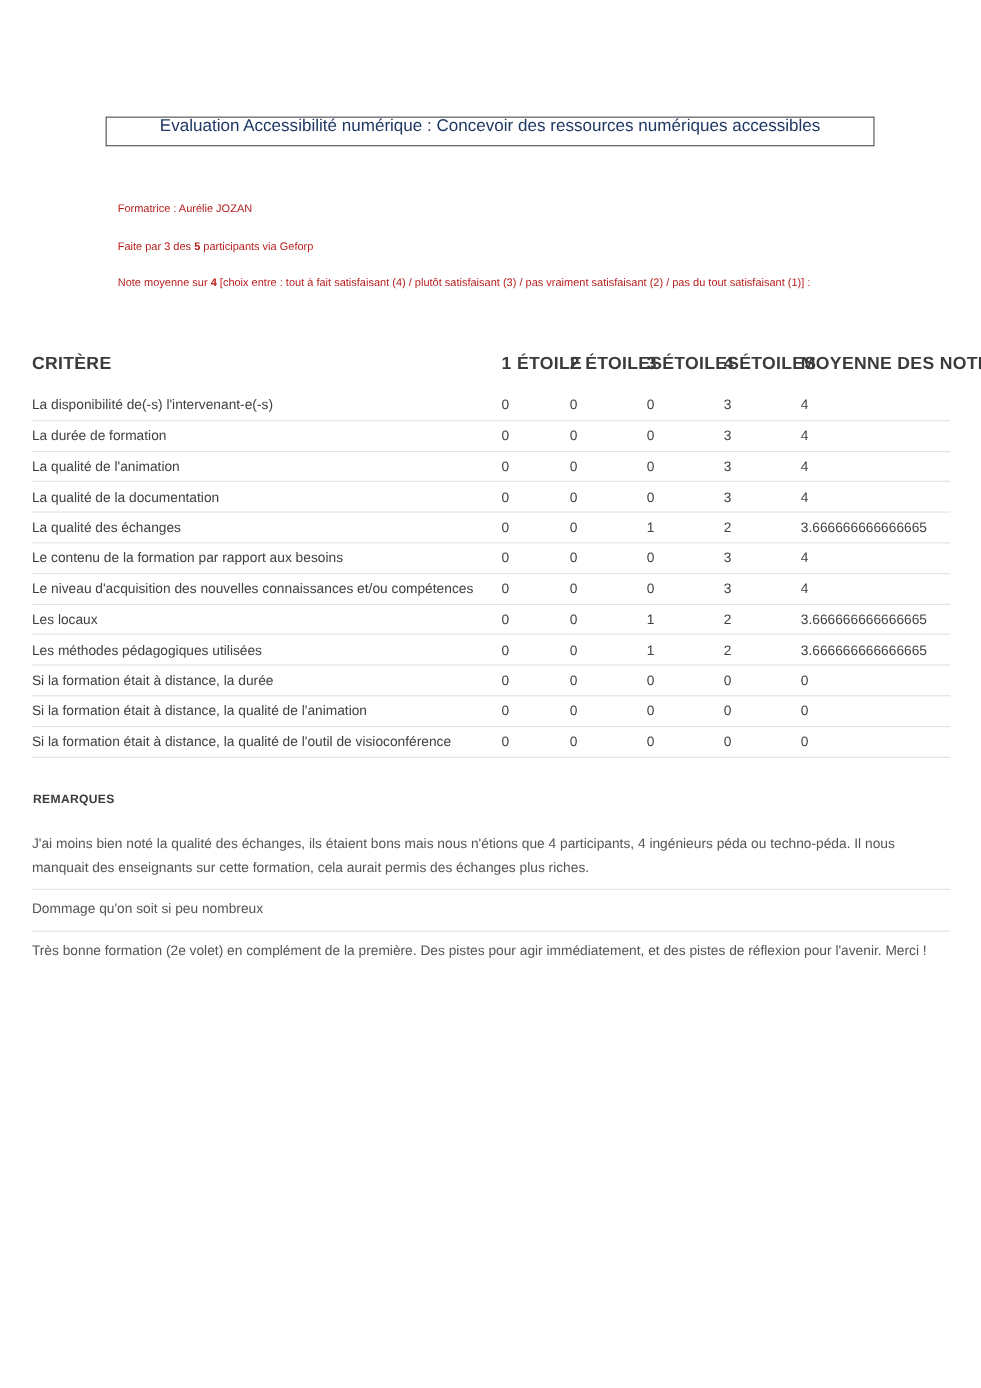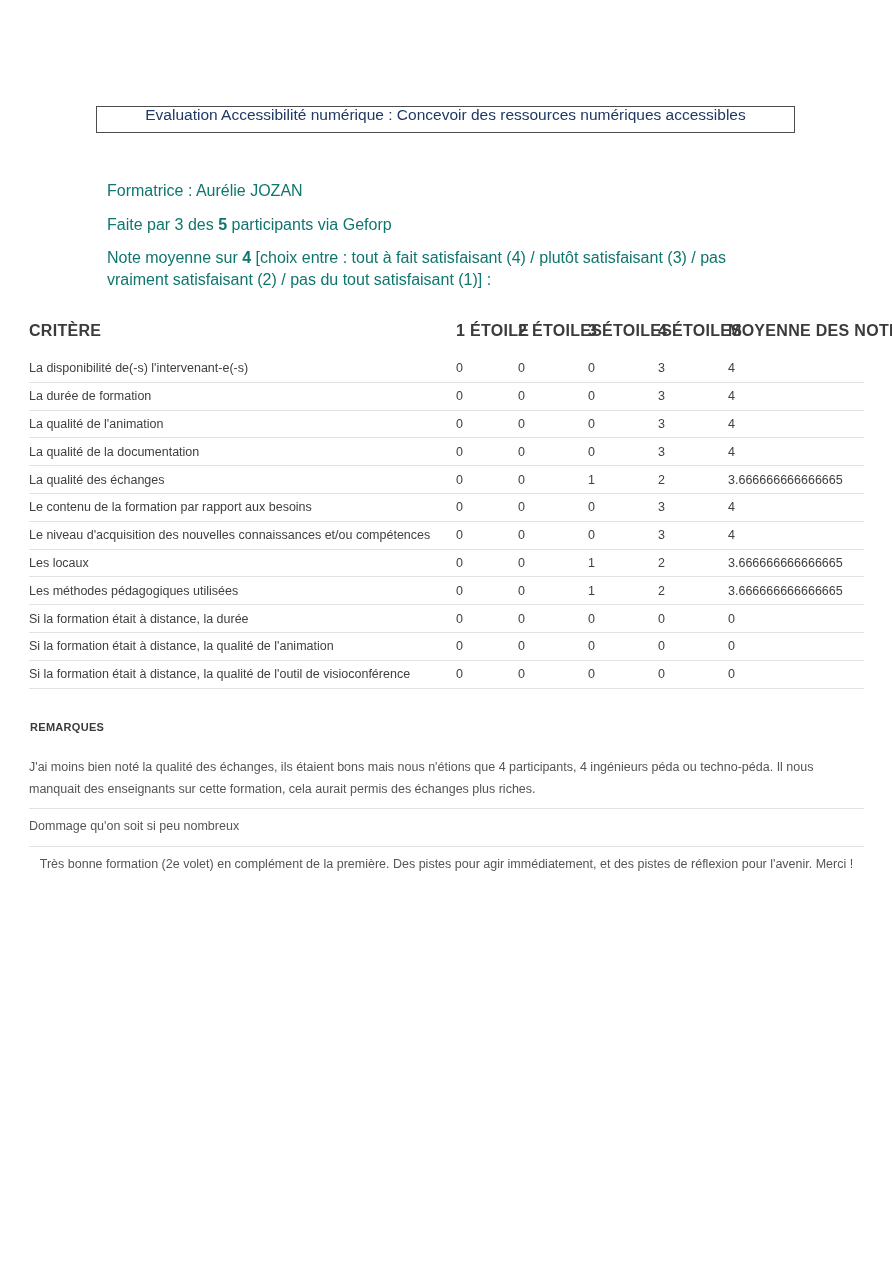--- a/index.html
+++ b/index.html
@@ -15,21 +15,21 @@
   .title-box {
     position:absolute; left:96px; top:106px; width:699px; height:27px;
     border:1px solid #4d4d4d;
     display:flex; align-items:flex-start; justify-content:center;
   }
   .title-box .title {
     color:#1f3864; font-size:15.5px; line-height:1;
   }
 
   
-  .intro p { position:absolute; left:107px; color:#0f766e; font-size:16px; line-height:22px; }
+  .intro p { position:absolute; left:107px; color:#b91c1c; font-size:10px; line-height:22px; }
   .p-formatrice { top:180px; }
   .p-participants { top:214px;text-align:right; }
   .p-note { top:247px; width:672px; }
   .b { font-weight:700; }
 
   
   .eval-table { position:absolute; left:29px; top:322px; width:835px; }
   .thead, .trow {
     display:grid;
     grid-template-columns:427px 62px 70px 70px 70px 1fr;
@@ -52,21 +52,21 @@
   .remarques-header {
     position:absolute; left:30px; top:721px;
     font-size:11px; font-weight:700; color:#3b3b3b; letter-spacing:0.3px;
   }
   .remarques { position:absolute; left:29px; top:750px; width:835px; }
   .remark {
     padding:7px 0 8px 0;
     border-bottom:1px solid #e2e2e2;
     font-size:12.5px; color:#555555; line-height:21.5px;
   }
-  .remark:last-child { border-bottom:none;text-align:center; }
+  .remark:last-child { border-bottom:none; }
 </style>
 </head>
 <body>
 
 <div class="title-box">
   <span class="title">Evaluation Accessibilité numérique : Concevoir des ressources numériques accessibles</span>
 </div>
 
 <div class="intro">
   <p class="p-formatrice">Formatrice : Aurélie JOZAN</p>

